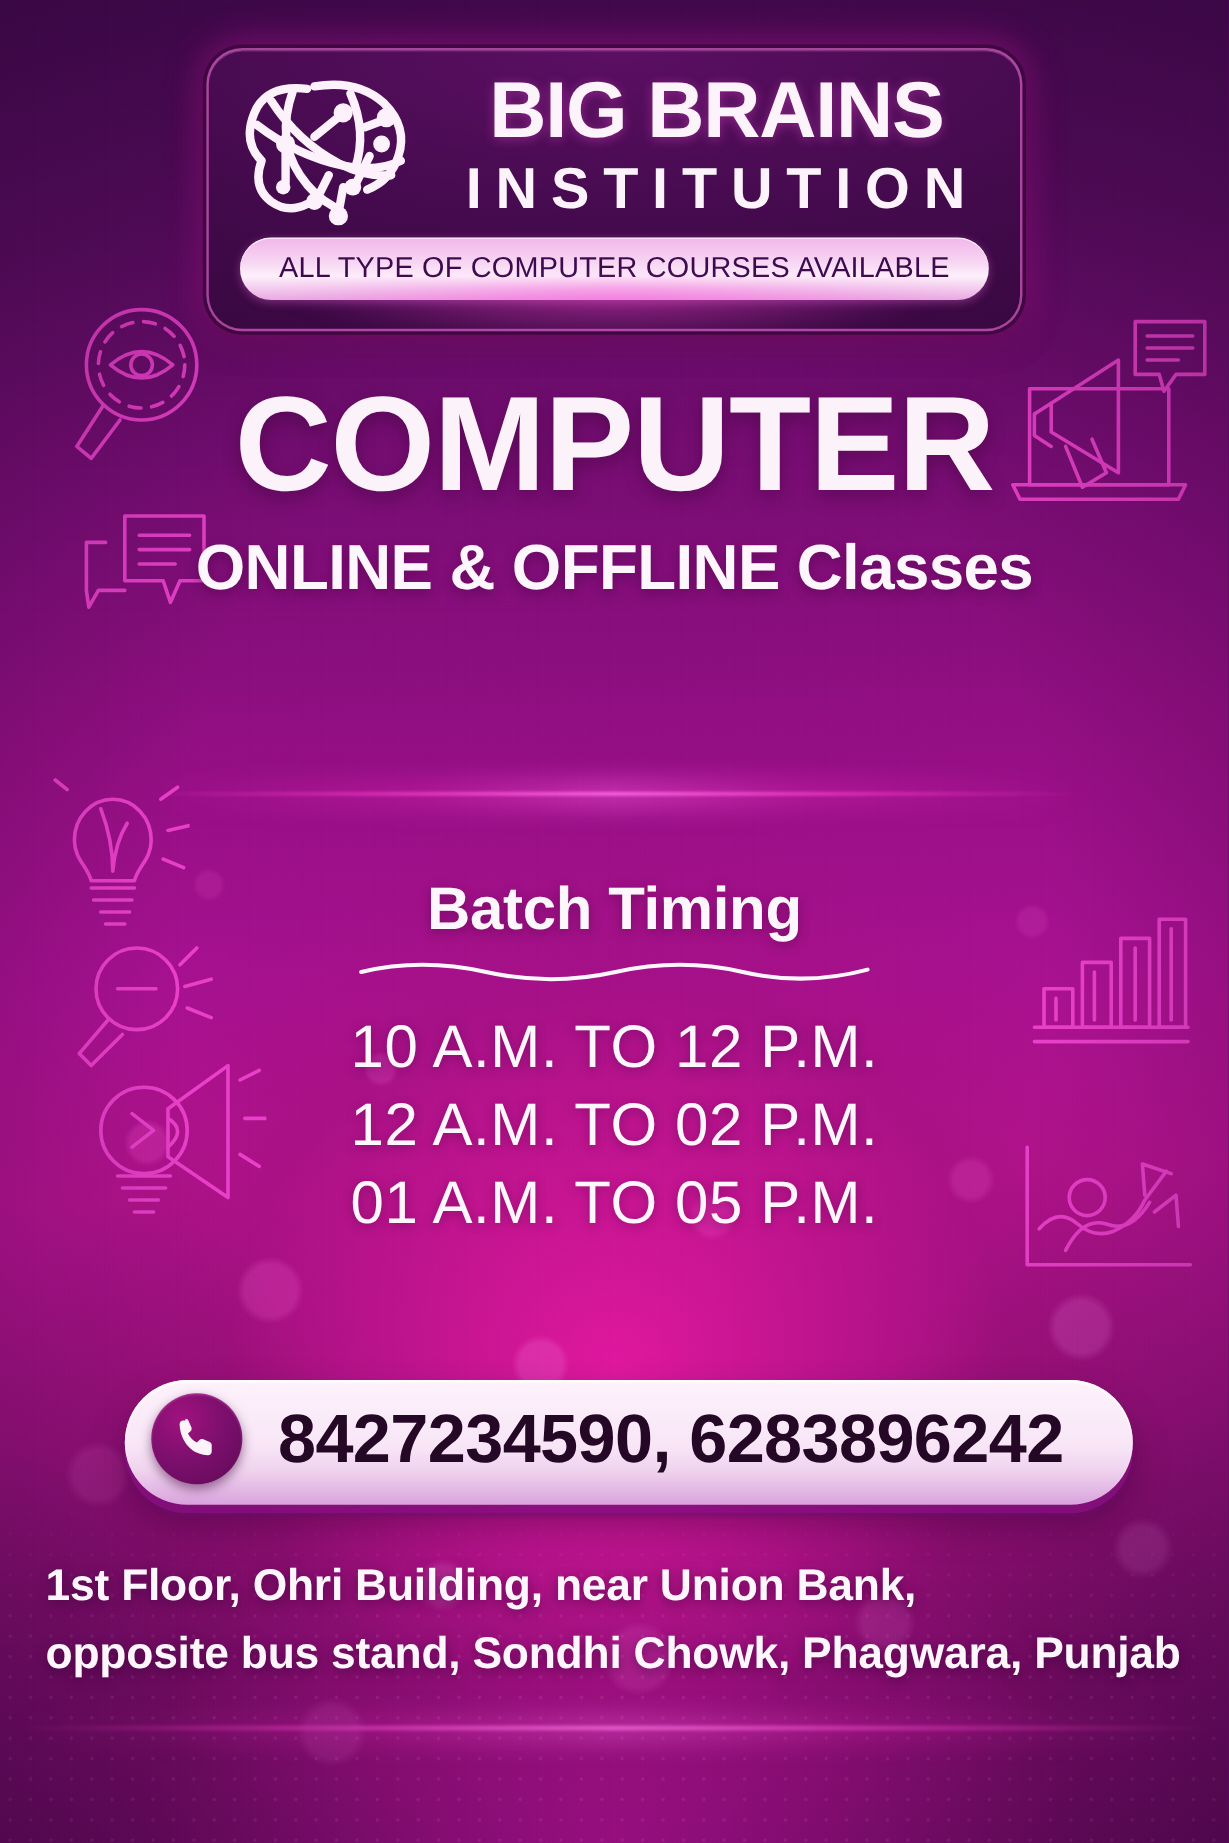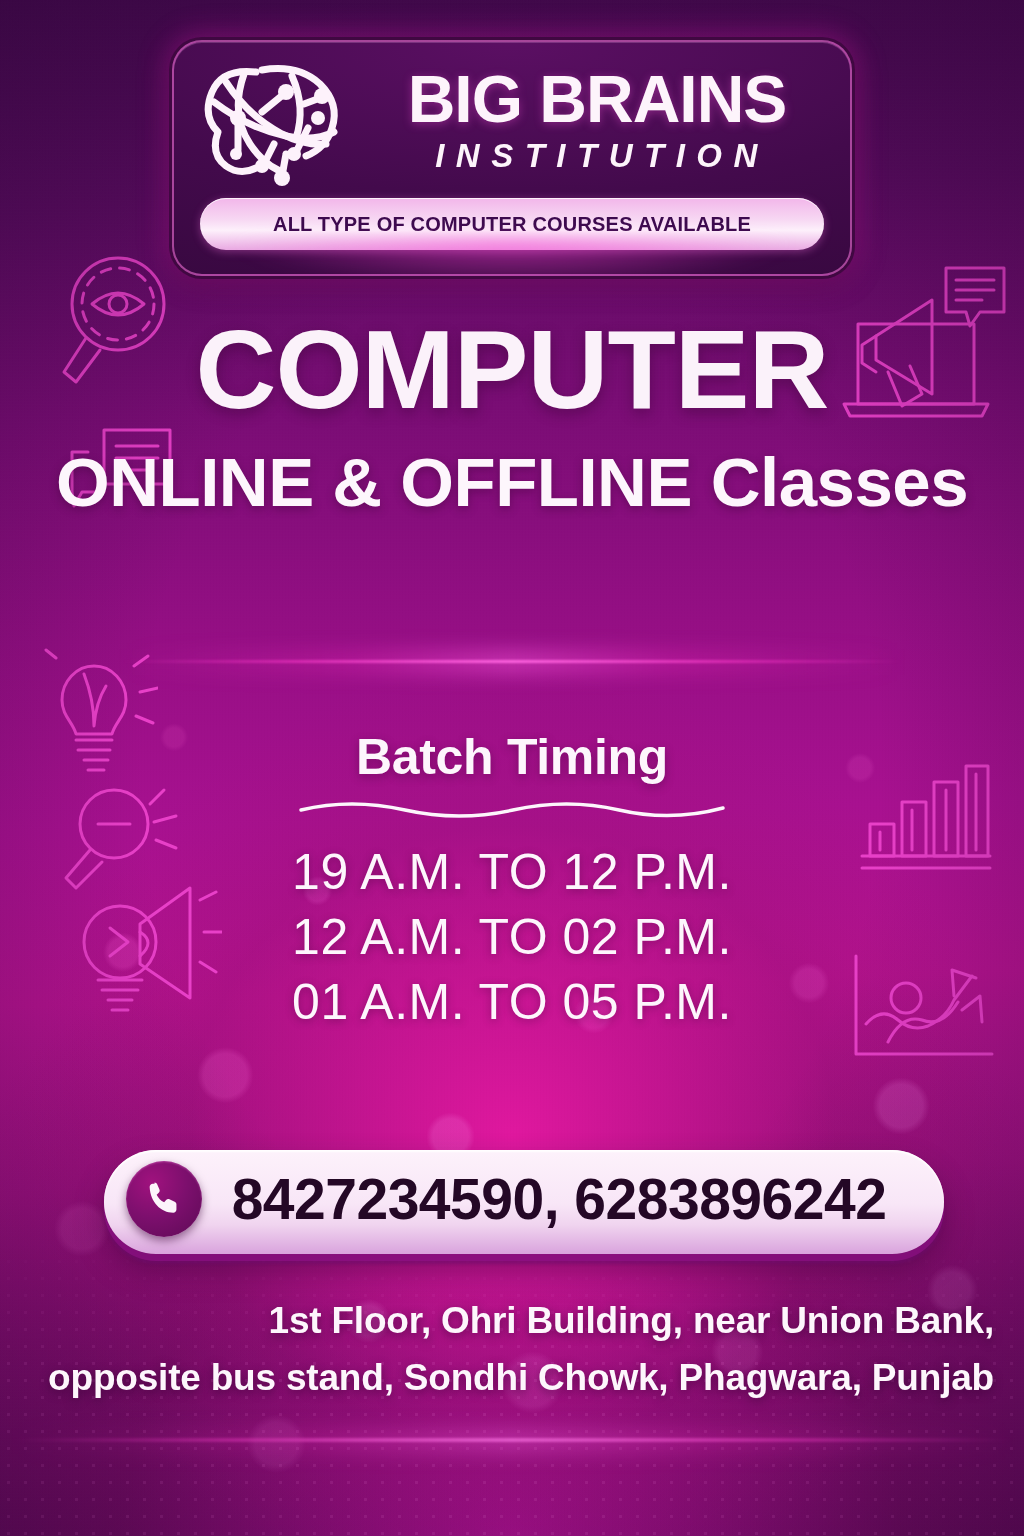--- a/index.html
+++ b/index.html
@@ -106,41 +106,41 @@
   #logo-row { display:flex; align-items:center; gap:26px; padding:16px 26px 0 26px; }
   #brain-icon { width:150px; height:128px; flex:none; }
   #brain-icon svg * { stroke:#fdf2fb; fill:none; stroke-width:7; stroke-linecap:round; stroke-linejoin:round; }
   #brain-icon svg circle.node { fill:#fdf2fb; stroke:none; }
   #logo-text { flex:1; text-align:center; padding-right:6px; }
   #logo-title {
     font-size:66px; font-weight:bold; color:#fdf4fb; letter-spacing:-1px;
     line-height:1.0; text-shadow:0 2px 10px rgba(255,90,220,0.35);
   }
   #logo-sub {
-    font-size:33px; font-weight:bold; color:#fdf4fb;
-    letter-spacing:11.5px; line-height:1.35; margin-top:2px; padding-left:10px;font-style:italic;
+    font-size:48px; font-weight:bold; color:#fdf4fb;
+    letter-spacing:11.5px; line-height:1.35; margin-top:2px; padding-left:10px;
   }
   #logo-pill {
     position:absolute; left:26px; right:26px; bottom:24px; height:52px;
     border-radius:26px; display:flex; align-items:center; justify-content:center;
     background:linear-gradient(180deg, #f2b6ea 0%, #f7d8f3 42%, #fdf0fb 62%, #e9a9e2 100%);
     box-shadow:0 2px 8px rgba(255,120,230,0.35), inset 0 1px 0 rgba(255,255,255,0.8);
   }
   #logo-pill span {
-    font-size:20px; font-weight:bold; color:#3c0a4e; letter-spacing:0.2px; white-space:nowrap;
+    font-size:24px; font-weight:normal; color:#3c0a4e; letter-spacing:0.2px; white-space:nowrap;
   }
 
   
   #headline { position:absolute; left:0; right:0; top:310px; text-align:center; }
   .h-line {
     font-size:112px; font-weight:bold; color:#fbf2fa; line-height:1.08;
     letter-spacing:-1px; text-shadow:0 5px 14px rgba(60,4,55,0.45);
   }
   #subhead {
-    font-size:69px; font-weight:bold; color:#fdf6fc; margin-top:12px;
+    font-size:53px; font-weight:bold; color:#fdf6fc; margin-top:12px;
     letter-spacing:-0.5px; text-shadow:0 3px 10px rgba(60,4,55,0.42);
   }
 
   
   #batch { position:absolute; left:0; right:0; top:686px; text-align:center;margin-top:42px; }
   #batch-title {
     font-size:50px; font-weight:bold; color:#fdf6fc; letter-spacing:-0.3px;
     text-shadow:0 3px 10px rgba(60,4,55,0.4);
   }
   #batch-wave { display:block; margin:10px auto 18px; }
@@ -168,21 +168,21 @@
     display:flex; align-items:center; justify-content:center;
   }
   #phone-icon svg { width:42px; height:42px; }
   #phone-icon svg path { fill:#fdf4fb; }
   #phone-numbers {
     flex:1; text-align:center; font-size:57px; font-weight:bold; color:#240826;
     letter-spacing:-0.5px; padding-left:6px;
   }
 
   
-  #address { position:absolute; left:13px; right:30px; top:1292px; text-align:right; }
+  #address { position:absolute; left:38px; right:30px; top:1292px; text-align:left; }
   #address .a-line {
     font-size:37px; font-weight:bold; color:#fdf6fc; line-height:1.55;
     letter-spacing:-0.2px; text-shadow:0 3px 10px rgba(50,3,50,0.55);
   }
 </style>
 </head>
 <body>
 
 <div id="poster">
 
@@ -319,21 +319,21 @@
     <div class="h-line">COMPUTER</div>
     <div id="subhead">ONLINE &amp; OFFLINE Classes</div>
   </div>
 
   <div id="batch">
     <div id="batch-title">Batch Timing</div>
     <svg id="batch-wave" width="430" height="26" viewBox="0 0 430 26">
       <path d="M4 14 q50 -12 104 0 q54 12 108 0 q54 -12 106 0 q52 12 104 -2" stroke="#fdf6fc" stroke-width="3.4" fill="none" stroke-linecap="round"></path>
     </svg>
     <div id="batch-list">
-      <div class="t-row">19 A.M. TO 12 P.M.</div>
+      <div class="t-row">10 A.M. TO 12 P.M.</div>
       <div class="t-row">12 A.M. TO 02 P.M.</div>
       <div class="t-row">01 A.M. TO 05 P.M.</div>
     </div>
   </div>
 
   <div id="phone-pill">
     <div id="phone-icon">
       <svg viewBox="0 0 24 24">
         <path d="M6.6 2.5c.7 0 1.2.4 1.5 1l1.3 3c.3.7.1 1.4-.4 1.9l-1.2 1.1c.9 1.9 2.4 3.4 4.3 4.3l1.1-1.2c.5-.5 1.2-.7 1.9-.4l3 1.3c.6.3 1 .8 1 1.5v3c0 1-.8 1.8-1.8 1.8C10.2 19.8 4.2 13.8 3.8 5.1c0-1 .8-1.8 1.8-1.8h1z"></path>
       </svg>

